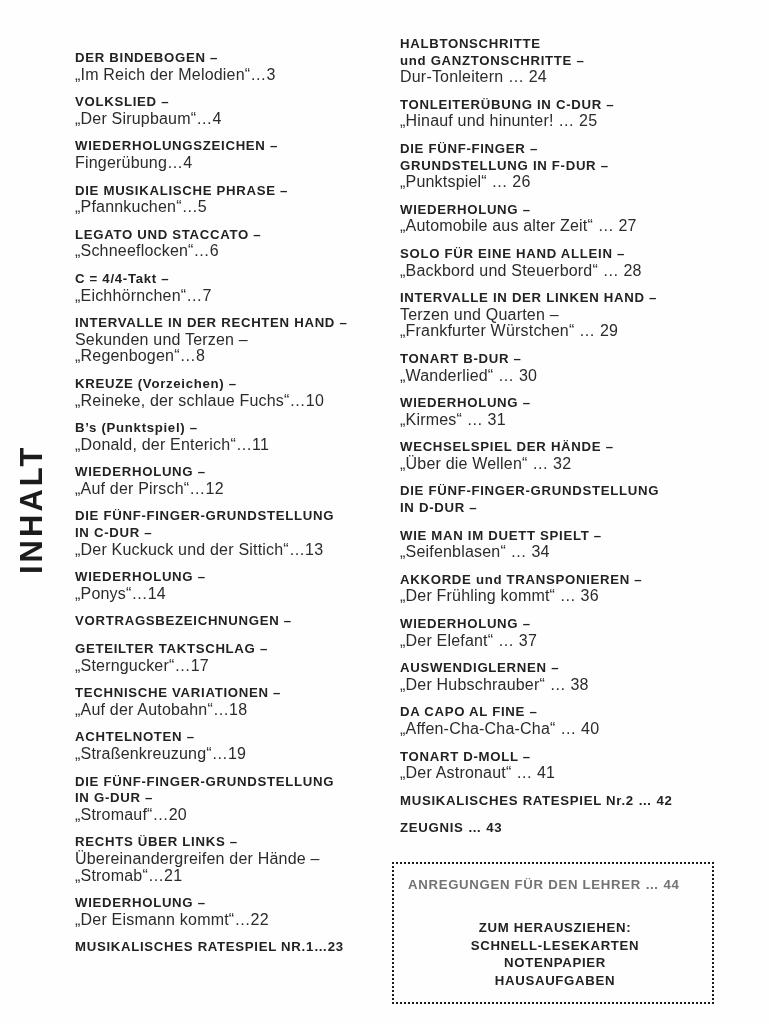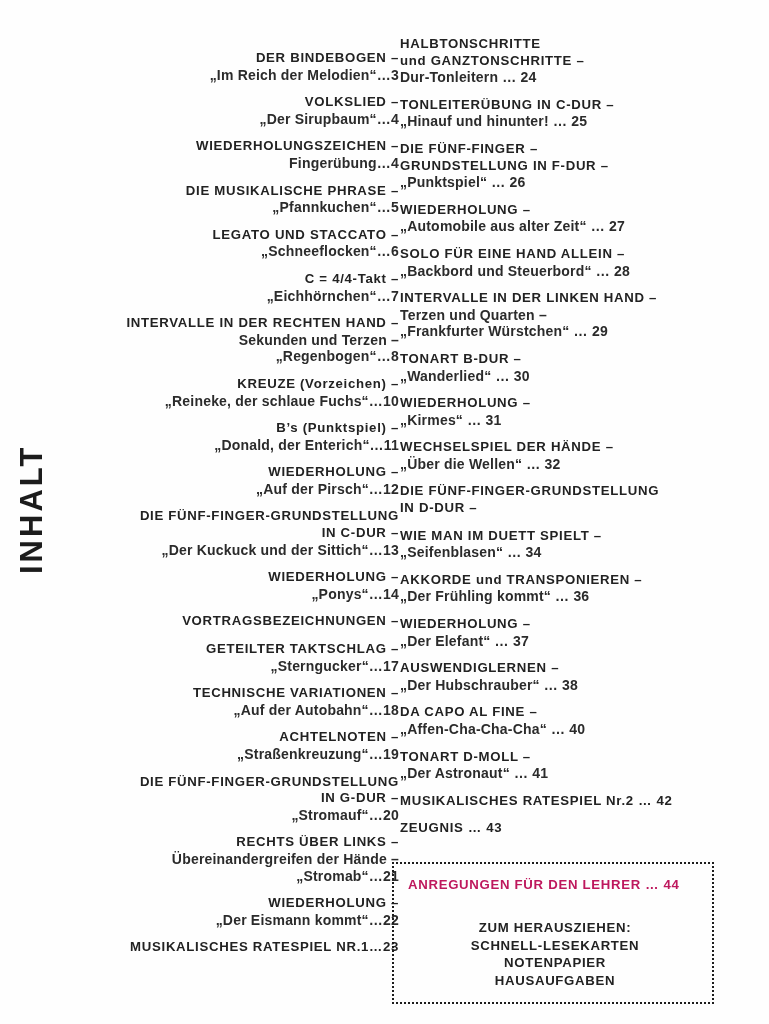--- a/index.html
+++ b/index.html
@@ -33,41 +33,40 @@
     color: #1c1c1c;
     line-height: 1;
   }
   .col {
     position: absolute;
   }
   .col-left {
     left: 75px;
     top: 50px;
     width: 324px;
-    text-align: right;
   }
   .col-right {
     left: 400px;
     top: 36px;
     width: 360px;
   }
   .entry {
     margin-bottom: 11px;
   }
   .entry .b {
     font-weight: 700;
     font-size: 13.2px;
     letter-spacing: 0.7px;
     line-height: 16.6px;
     white-space: nowrap;
     color: #222;
   }
   .entry .n {
-    font-weight: 700;
-    font-size: 14px;
+    font-weight: 400;
+    font-size: 16px;
     letter-spacing: 0.2px;
     line-height: 16.6px;
     white-space: nowrap;
     color: #2b2b2b;
   }
   .teacher-box {
     position: absolute;
     left: 392px;
     top: 862px;
     width: 322px;
@@ -75,21 +74,21 @@
     border: 2px dotted #1c1c1c;
     padding: 12px 10px 13px 14px;
     background: transparent;
   }
   .teacher-box .box-h {
     font-weight: 700;
     font-size: 13.2px;
     letter-spacing: 0.7px;
     line-height: 17px;
     white-space: nowrap;
-    color: #be185d;
+    color: #737373;
   }
   .teacher-box .box-c {
     margin-top: 26px;
     text-align: center;
   }
   .teacher-box .box-c div {
     font-weight: 700;
     font-size: 13.2px;
     letter-spacing: 0.7px;
     line-height: 17.5px;

